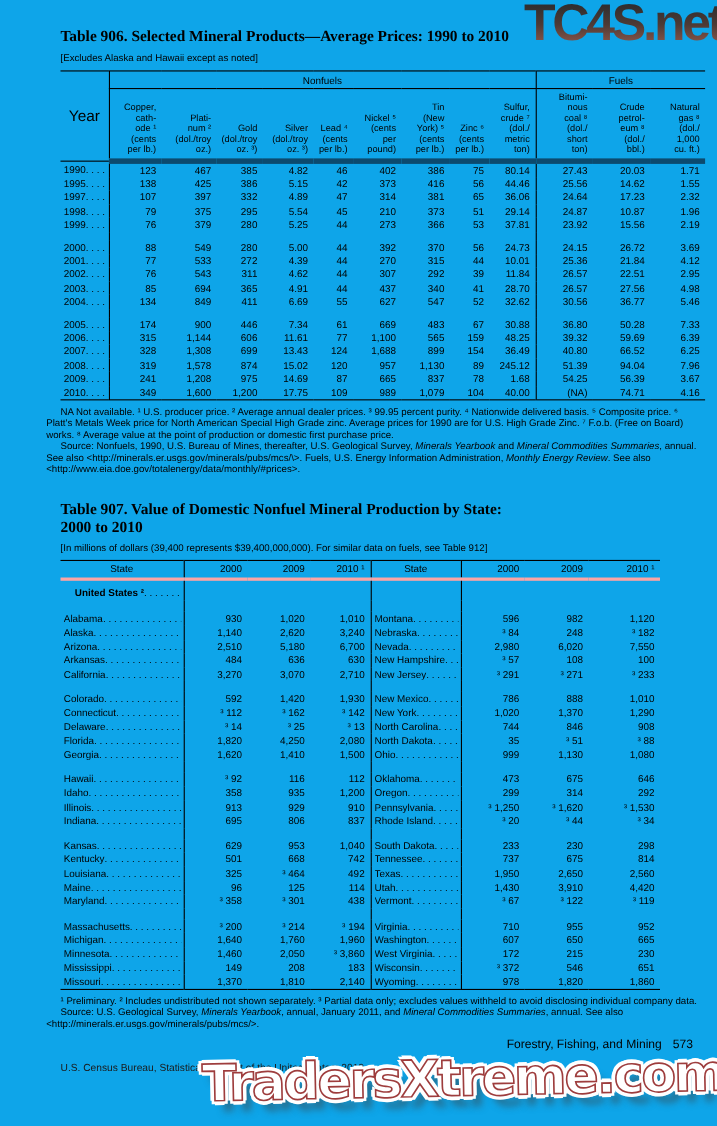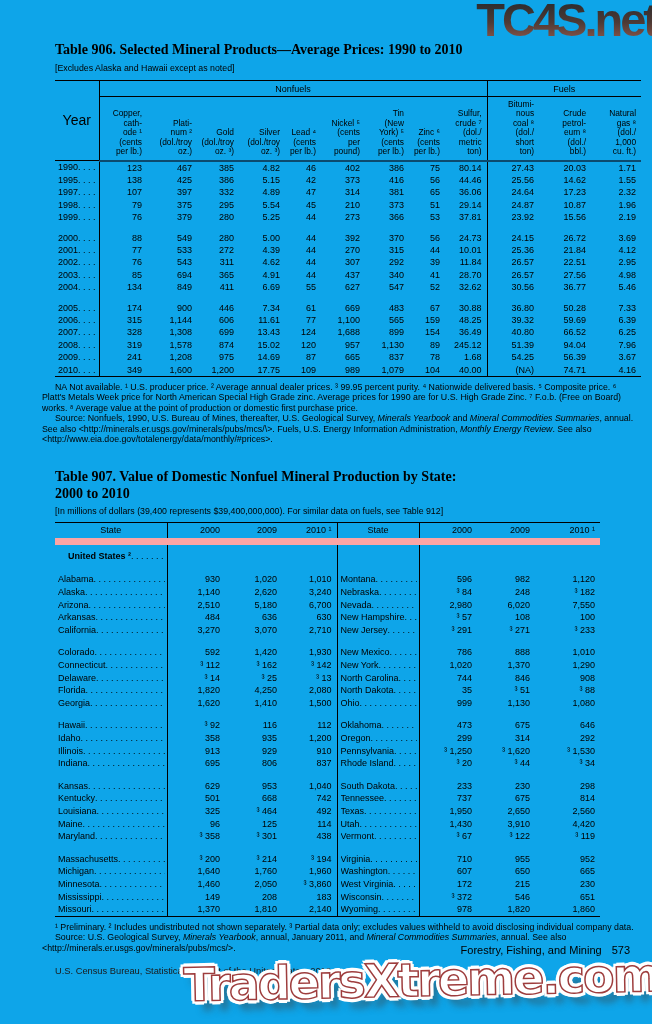--- a/index.html
+++ b/index.html
@@ -1,53 +1,53 @@
 <!DOCTYPE html>
 <html><head>
 <meta charset="utf-8">
 <style>
   html,body{margin:0;padding:0;background:#888;}
   .page{position:relative;width:652px;height:1024px;background:#0ea5e9;overflow:hidden;
         font-family:"Liberation Sans","DejaVu Sans",sans-serif;color:#000;}
-  .content{position:absolute;left:55px;top:42px;width:586px;}
+  .content{position:absolute;left:55px;top:26px;width:586px;}
 
   
   .tbl-title{font-family:"Liberation Serif","DejaVu Serif",serif;font-weight:bold;
              font-size:14px;line-height:16.5px;margin:0 0 4px 0;white-space:pre-line;}
   .tbl-note{font-size:8.8px;line-height:10px;margin:0 0 7px 0;}
 
   
   table{border-collapse:collapse;table-layout:fixed;width:100%;}
   #t906wrap{width:586px;}
   #t907wrap{width:545px;margin-top:6px;}
   #t906,#t907{border-top:1.6px solid #000;border-bottom:1.6px solid #000;}
   .b-r{border-right:1px solid #000;}
 
   
   #t906 th{font-weight:normal;}
   #t906 .grp-th{font-size:9px;text-align:center;border-bottom:1px solid #000;padding:3px 0 2px 0;}
   #t906 .year-th{font-size:14px;text-align:center;vertical-align:middle;border-bottom:1px solid #000;}
   #t906 .col-th{font-size:8.4px;line-height:9.5px;text-align:right;vertical-align:bottom;
-                white-space:pre-line;padding:3px 5px 3px 0;border-bottom:2px solid #0c4a6e;}
+                white-space:pre-line;padding:3px 5px 3px 0;border-bottom:5px solid #0c4a6e;}
 
   
   td{font-size:9px;}
   #t906 td{height:10.4px;line-height:10.4px;white-space:nowrap;overflow:hidden;}
   #t907 td{height:10.6px;line-height:10.6px;white-space:nowrap;overflow:hidden;}
   .num{text-align:right;padding-right:5px;}
   .lbl{padding:0 2px 0 3px;}
   .lblwrap{display:flex;align-items:baseline;overflow:hidden;}
   .nm{white-space:nowrap;}
   .ldr{flex:1;overflow:hidden;white-space:nowrap;color:#000;}
   .ldr::after{content:". . . . . . . . . . . . . . . . . . . . . . . . . . . . . . . .";}
   #t906 .gap td{height:6px;}
   #t907 .gap td{height:8px;}
 
   
-  #t907 th{font-weight:normal;font-size:9px;border-bottom:7px solid #fca5a5;padding:2px 0 3px 0;}
+  #t907 th{font-weight:normal;font-size:9px;border-bottom:3px solid #fca5a5;padding:2px 0 3px 0;}
   #t907 th.state-th{text-align:center;}
   #t907 th.yr-th{text-align:right;padding-right:5px;}
   #t907 .us td{height:15px;vertical-align:bottom;padding-bottom:2px;}
   #t907 .us .nm{font-weight:bold;}
   #t907 .us .lbl{padding-left:13px;}
 
   
   .footnotes{width:600px;margin-left:-13px;margin-top:5px;font-size:8.8px;line-height:10.4px;}
   .footnotes p{margin:0;text-indent:13px;}
   .footnotes i{font-style:italic;}

